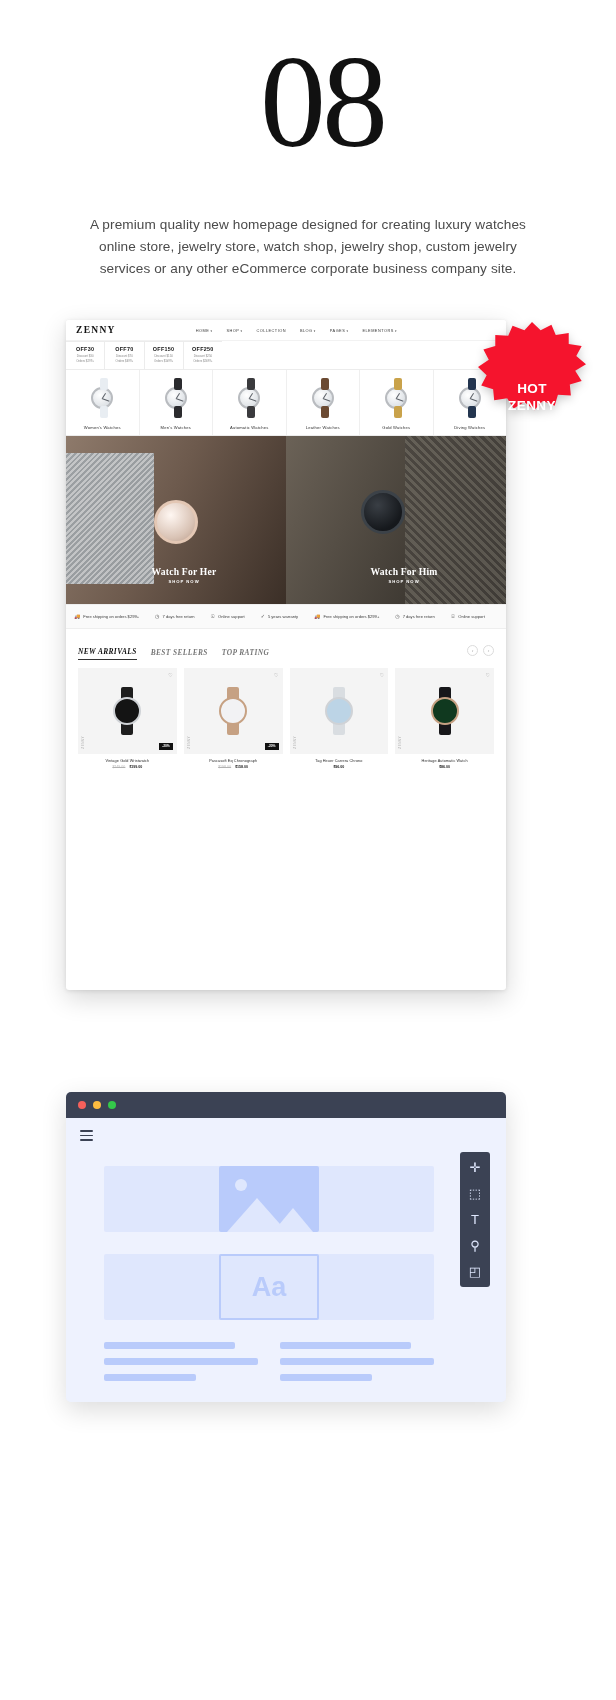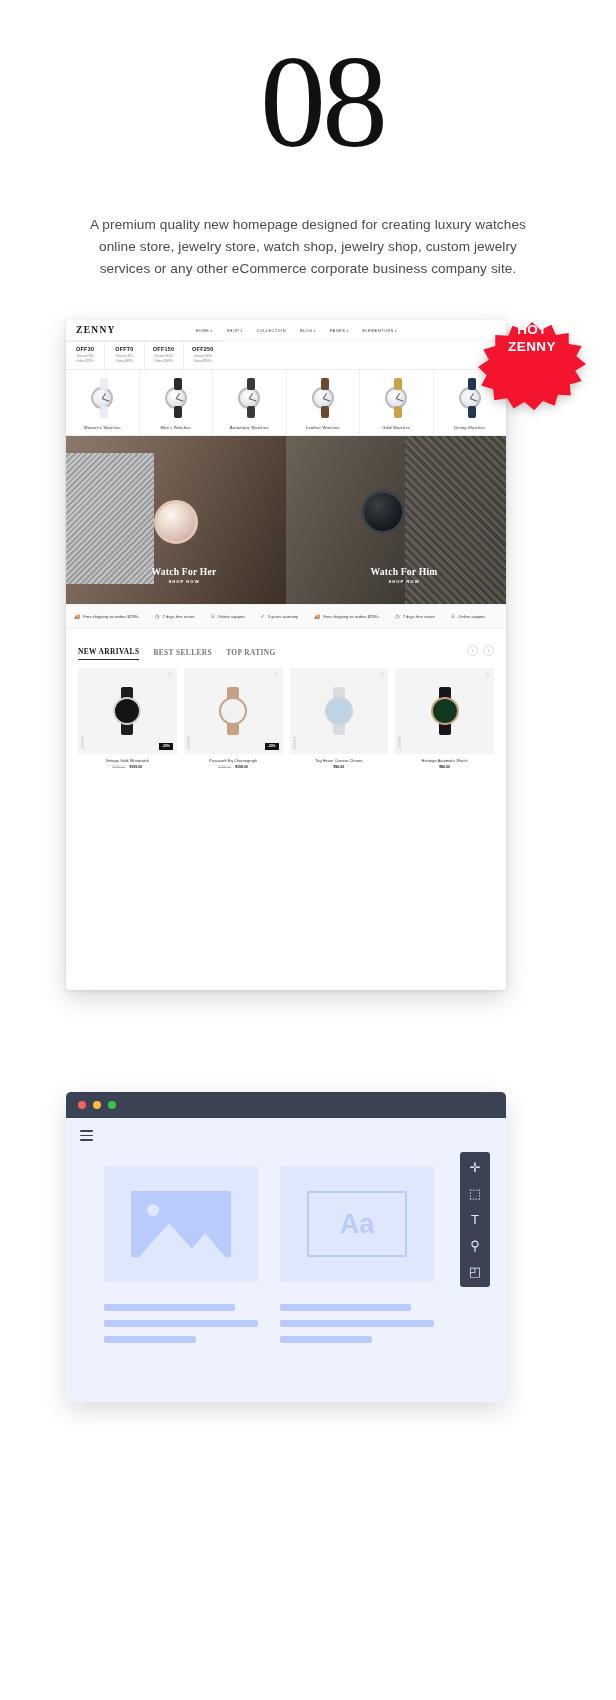--- a/index.html
+++ b/index.html
@@ -216,21 +216,21 @@
     padding: 0 8px; overflow: hidden; gap: 16px;
   }
   .feature {
     display: flex; align-items: center; gap: 3px;
     font-size: 4.1px; color: #3c3c3c; white-space: nowrap;
   }
   .feature .fi { font-size: 5px; color: #555; line-height: 1; }
 
   
   .prod-section { padding: 18px 12px 0; }
-  .prod-tabs { display: flex; gap: 14px; align-items: flex-end; position: relative; }
+  .prod-tabs { display: flex; gap: 14px; align-items: flex-end; position: relative; font-style: italic; }
   .prod-tab {
     font-family: "Liberation Serif", serif;
     font-size: 7.4px; font-weight: 700;
     letter-spacing: .4px; color: #777; padding-bottom: 3px;
   }
   .prod-tab.active { color: #111; border-bottom: 1.4px solid #333; }
   .arrows { position: absolute; right: 0; top: -2px; display: flex; gap: 5px; }
   .arrow {
     width: 11px; height: 11px; border-radius: 50%;
     border: 1px solid #dcdcdc; color: #999;
@@ -281,21 +281,21 @@
   
   .mock-caption {
     text-align: center; margin-top: 22px;
     font-size: 14.5px; color: #2c2c2c; letter-spacing: .1px;
   }
 
   
   .hot-badge {
     position: absolute; right: 30px; top: 2px;
     width: 108px; height: 92px;
-    display: flex; align-items: flex-start; justify-content: center;
+    display: flex; align-items: flex-end; justify-content: center;
     filter: drop-shadow(0 3px 5px rgba(0,0,0,.22));
   }
   .hot-badge svg { position: absolute; inset: 0; width: 100%; height: 100%; }
   .hot-text {
     position: relative; color: #fff; text-align: center;
     font-size: 13.5px; font-weight: 700; line-height: 1.22;
     letter-spacing: .4px;
   }
 
   
@@ -311,21 +311,21 @@
     height: 26px; background: #3b4254;
     display: flex; align-items: center; padding-left: 12px; gap: 7px;
   }
   .dot { width: 8px; height: 8px; border-radius: 50%; }
   .soon-body { position: relative; height: 284px; background: #eef2fe; padding: 14px; }
   .hamburger { position: absolute; left: 14px; top: 12px; }
   .hamburger span {
     display: block; width: 13px; height: 1.6px;
     background: #3b4254; margin-bottom: 3px; border-radius: 1px;
   }
-  .soon-cards { display: flex; gap: 22px; margin: 34px 58px 0 24px; }
+  .soon-cards { display: flex; gap: 22px; margin: 34px 58px 0 24px; flex-direction: column; }
   .soon-card {
     flex: 1; height: 116px; background: #dfe7fd; border-radius: 2px;
     display: flex; align-items: center; justify-content: center;
   }
   .img-ph {
     width: 100px; height: 66px; background: #b9cbfb; border-radius: 2px;
     position: relative; overflow: hidden;
   }
   .img-ph .sun { position: absolute; left: 16px; top: 13px; width: 12px; height: 12px; border-radius: 50%; background: #dfe7fd; }
   .img-ph .mtn {

